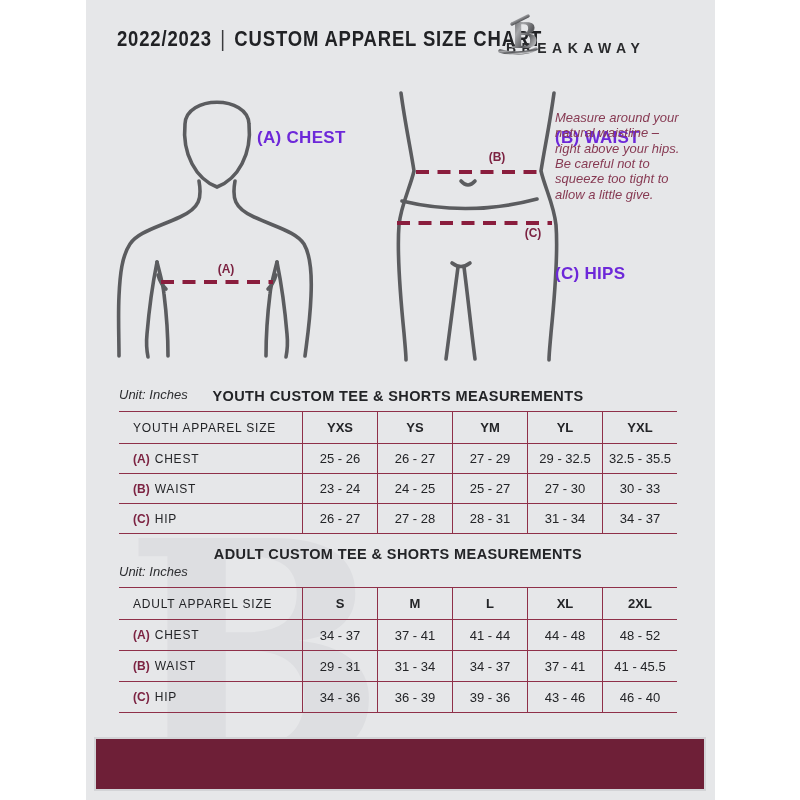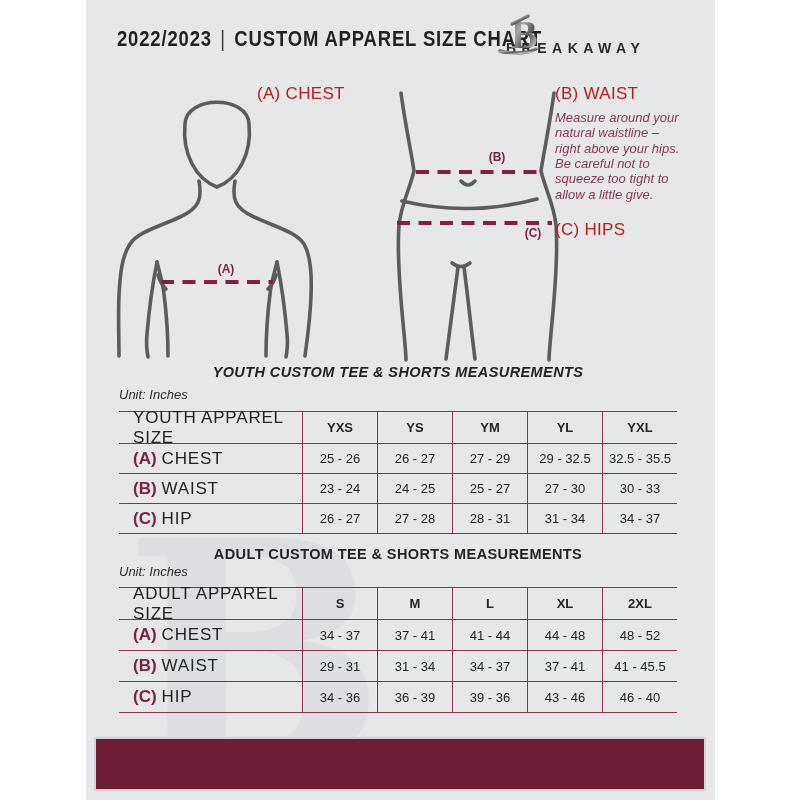--- a/index.html
+++ b/index.html
@@ -10,36 +10,36 @@
   
   .watermark{position:absolute;left:38px;top:500px;font-size:310px;font-weight:bold;
              color:#dddee1;z-index:0;line-height:1;font-family:"DejaVu Serif","Liberation Serif",serif;}
   
   .hdr-title{position:absolute;left:31px;top:26px;white-space:nowrap;transform:scaleX(0.84);
              transform-origin:left center;font-weight:bold;font-size:22px;color:#212225;letter-spacing:1px;}
   .hdr-sep{font-weight:normal;color:#3a3b3d;padding:0 10px;}
   .brand{position:absolute;left:412px;top:12px;display:flex;align-items:center;}
   .brand-name{font-size:14px;font-weight:bold;letter-spacing:5.5px;color:#2a2b2d;margin-left:8px;margin-top:28px;}
   
-  .sec-title{position:absolute;font-size:17px;font-weight:normal;color:#b91c1c;letter-spacing:0.3px;}
+  .sec-title{position:absolute;font-size:17px;font-weight:bold;color:#6d28d9;letter-spacing:0.3px;margin-top:44px;}
   .sec-desc{position:absolute;font-size:13px;font-style:italic;color:#873a53;line-height:1.18;white-space:pre-line;}
   .fig-label{position:absolute;width:44px;text-align:center;font-size:12px;font-weight:bold;color:#7c2342;}
   
   .tbl-title{position:absolute;left:33px;width:558px;text-align:center;font-size:14.5px;
              font-weight:bold;color:#232427;letter-spacing:0.4px;}
   .tbl-unit{position:absolute;left:33px;width:558px;text-align:left;font-size:13px;
             font-style:italic;color:#2c2d30;}
   
   .size-table{position:absolute;left:33px;width:558px;border-top:1.5px solid #8f3049;
               border-bottom:1.5px solid #8f3049;}
   .t-row{display:grid;grid-template-columns:183px 75px 75px 75px 75px 75px;}
   .t-row + .t-row{border-top:1.5px solid #8f3049;}
   .t-cell{display:flex;align-items:center;justify-content:center;font-size:13px;color:#232427;}
   .t-cell.vline{border-left:1.5px solid #8f3049;text-align:center;}
-  .t-cell.lbl{justify-content:flex-start;padding-left:14px;letter-spacing:0.8px;font-size:17px;}
+  .t-cell.lbl{justify-content:flex-start;padding-left:14px;letter-spacing:0.8px;font-size:12px;}
   .t-head .t-cell{font-weight:bold;}
   .t-head .t-cell.lbl{font-weight:normal;}
   .t-row.h31 .t-cell{height:31px;}
   .t-row.h29 .t-cell{height:29px;}
   .t-row.h30 .t-cell{height:30px;}
   .row-prefix{color:#7c2342;font-weight:bold;margin-right:5px;letter-spacing:0;}
   
   .footer-bar{position:absolute;left:10px;top:739px;width:608px;height:50px;background:#6e1f37;
               outline:2px solid #d3d4d7;}
   svg{position:absolute;overflow:visible;}
@@ -108,21 +108,21 @@
     <div class="sec-title" style="left:469px;top:84px;">(B) WAIST</div>
     <div class="sec-desc" style="left:469px;top:110px;width:158px;">Measure around your
 natural waistline –
 right above your hips.
 Be careful not to
 squeeze too tight to
 allow a little give.</div>
 
     <div class="sec-title" style="left:469px;top:220px;">(C) HIPS</div>
 
-    <div class="tbl-title" style="top:364px;font-style:italic;">YOUTH CUSTOM TEE &amp; SHORTS MEASUREMENTS</div>
+    <div class="tbl-title" style="top:388px;">YOUTH CUSTOM TEE &amp; SHORTS MEASUREMENTS</div>
     <div class="tbl-unit" style="top:387px;">Unit: Inches</div>
 
     <div class="size-table" style="top:411px;">
       <div class="t-row t-head h31">
         <div class="t-cell lbl">YOUTH APPAREL SIZE</div>
         <div class="t-cell vline">YXS</div>
         <div class="t-cell vline">YS</div>
         <div class="t-cell vline">YM</div>
         <div class="t-cell vline">YL</div>
         <div class="t-cell vline">YXL</div>

